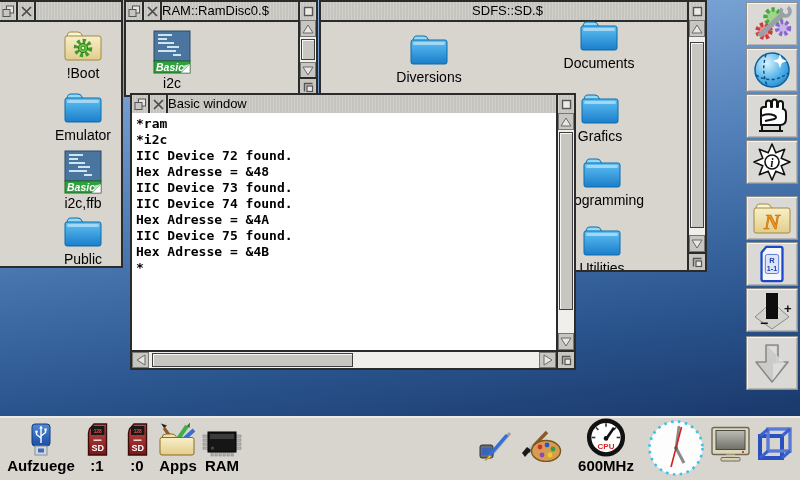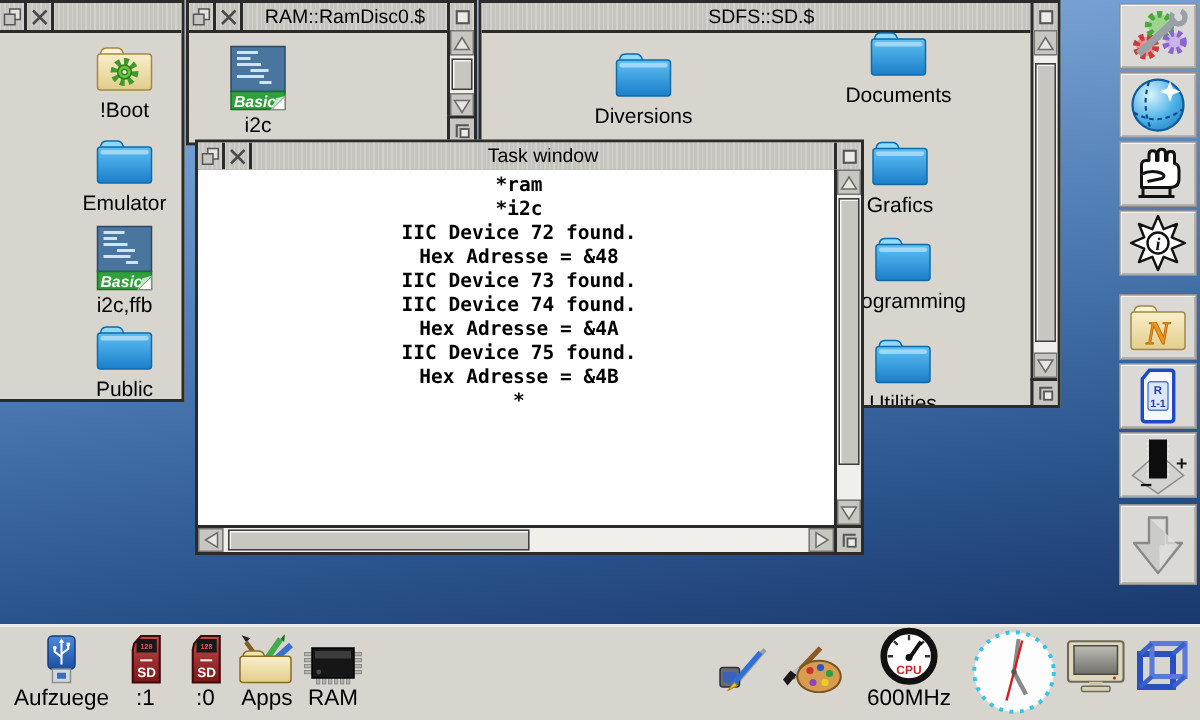--- a/index.html
+++ b/index.html
@@ -13,53 +13,53 @@
        background-image:radial-gradient(rgba(255,255,255,.55) 11%,rgba(255,255,255,0) 12%),
                         radial-gradient(rgba(110,108,100,.20) 11%,rgba(110,108,100,0) 12%);
        background-size:4px 4px;background-position:0 0,2px 2px;}
   .tbar{position:absolute;left:0;right:0;top:0;height:18px;display:flex;
         background:#c8c6c1;
         background-image:repeating-linear-gradient(90deg,#d2d0cb 0 1px,#c6c4bf 1px 3px);
         border-bottom:2px solid #2b2b2b;box-sizing:content-box;}
   .tb-cell{width:18px;height:18px;flex:none;display:flex;align-items:center;justify-content:center;
            border-right:2px solid #2b2b2b;box-sizing:border-box;}
   .tb-cell.rt{border-right:none;border-left:2px solid #2b2b2b;}
-  .tb-title{flex:1;font-size:13px;line-height:18px;color:#000;text-align:center;
+  .tb-title{flex:1;font-size:13px;line-height:18px;color:#000;
             white-space:nowrap;overflow:hidden;}
   .tb-title.lft{text-align:center;padding-left:7px;}
   
   .scol{position:absolute;width:18px;box-sizing:border-box;border-left:2px solid #2b2b2b;background:#f1efeb;}
   .srow{position:absolute;height:18px;box-sizing:border-box;border-top:2px solid #2b2b2b;background:#f1efeb;}
   .sbtn{position:absolute;background:#c8c6c1;border:1px solid #777;box-sizing:border-box;
         display:flex;align-items:center;justify-content:center;}
   .sld{position:absolute;background:#c8c6c1;border:1px solid #3f3f3f;box-sizing:border-box;
        box-shadow:inset 1px 1px 0 rgba(255,255,255,.85);}
   .rsz{position:absolute;width:18px;height:18px;background:#c8c6c1;border-left:2px solid #2b2b2b;
        border-top:2px solid #2b2b2b;box-sizing:border-box;display:flex;align-items:center;justify-content:center;}
   
   .fitem{position:absolute;display:flex;flex-direction:column;align-items:center;gap:2px;}
   .flabel{font-size:14px;line-height:15px;color:#000;white-space:nowrap;}
   
-  .task-content{position:absolute;background:#ffffff;text-align:center;}
+  .task-content{position:absolute;background:#ffffff;}
   .term{font-family:"DejaVu Sans Mono",monospace;font-weight:bold;font-size:13px;
         line-height:16px;color:#000;padding:3px 0 0 4px;}
   
   .tool-btn{position:absolute;left:746px;width:52px;box-sizing:border-box;background:#dbd9d5;
             border:1px solid #8f8f8f;box-shadow:inset 1px 1px 0 #f4f3f1,inset -1px -1px 0 #b5b3af;
             display:flex;align-items:center;justify-content:center;}
   
   #iconbar{position:absolute;left:0;right:0;top:416px;height:64px;
     background-color:#d8d5cf;
     background-image:radial-gradient(rgba(255,255,255,.55) 11%,rgba(255,255,255,0) 12%),
                      radial-gradient(rgba(110,108,100,.20) 11%,rgba(110,108,100,0) 12%);
     background-size:4px 4px;background-position:0 0,2px 2px;
     border-top:2px solid #ecebe7;}
   .bar-item{position:absolute;top:418px;height:56px;display:flex;flex-direction:column;
             align-items:center;justify-content:flex-end;z-index:6;}
-  .bar-label{height:17px;font-size:15px;line-height:17px;color:#000;white-space:nowrap;}
+  .bar-label{height:17px;font-size:15px;line-height:17px;color:#000;white-space:nowrap;font-weight:bold;}
   .bar-plain{position:absolute;z-index:6;}
 </style>
 </head>
 <body>
 
 <div id="screen">
   <div id="desktop"></div>
 
   <svg width="0" height="0" style="position:absolute" aria-hidden="true">
     <defs>
@@ -285,21 +285,21 @@
         <svg width="13" height="13" viewBox="0 0 13 13">
             <rect x="4.5" y="1" width="7" height="7" fill="#e6e4e0" stroke="#555"></rect>
             <rect x="1" y="4.5" width="7" height="7" fill="#c8c6c1" stroke="#555"></rect>
           </svg>
       </div>
       <div class="tb-cell">
         <svg width="11" height="11" viewBox="0 0 11 11">
             <path d="M1 1 L10 10 M10 1 L1 10" stroke="#4a4a4a" stroke-width="1.7" fill="none"></path>
           </svg>
       </div>
-      <div class="tb-title">Task window</div>
+      <div class="tb-title">Basic window</div>
       <div class="tb-cell rt">
         <svg width="11" height="11" viewBox="0 0 11 11">
             <rect x="1.5" y="1.5" width="8" height="8" fill="#eceae6" stroke="#555" stroke-width="1.4"></rect>
           </svg>
       </div>
     </div>
     <div class="task-content" style="left:0;top:18px;right:18px;bottom:18px">
       <div class="term">
         <div>*ram</div>
         <div>*i2c</div>

